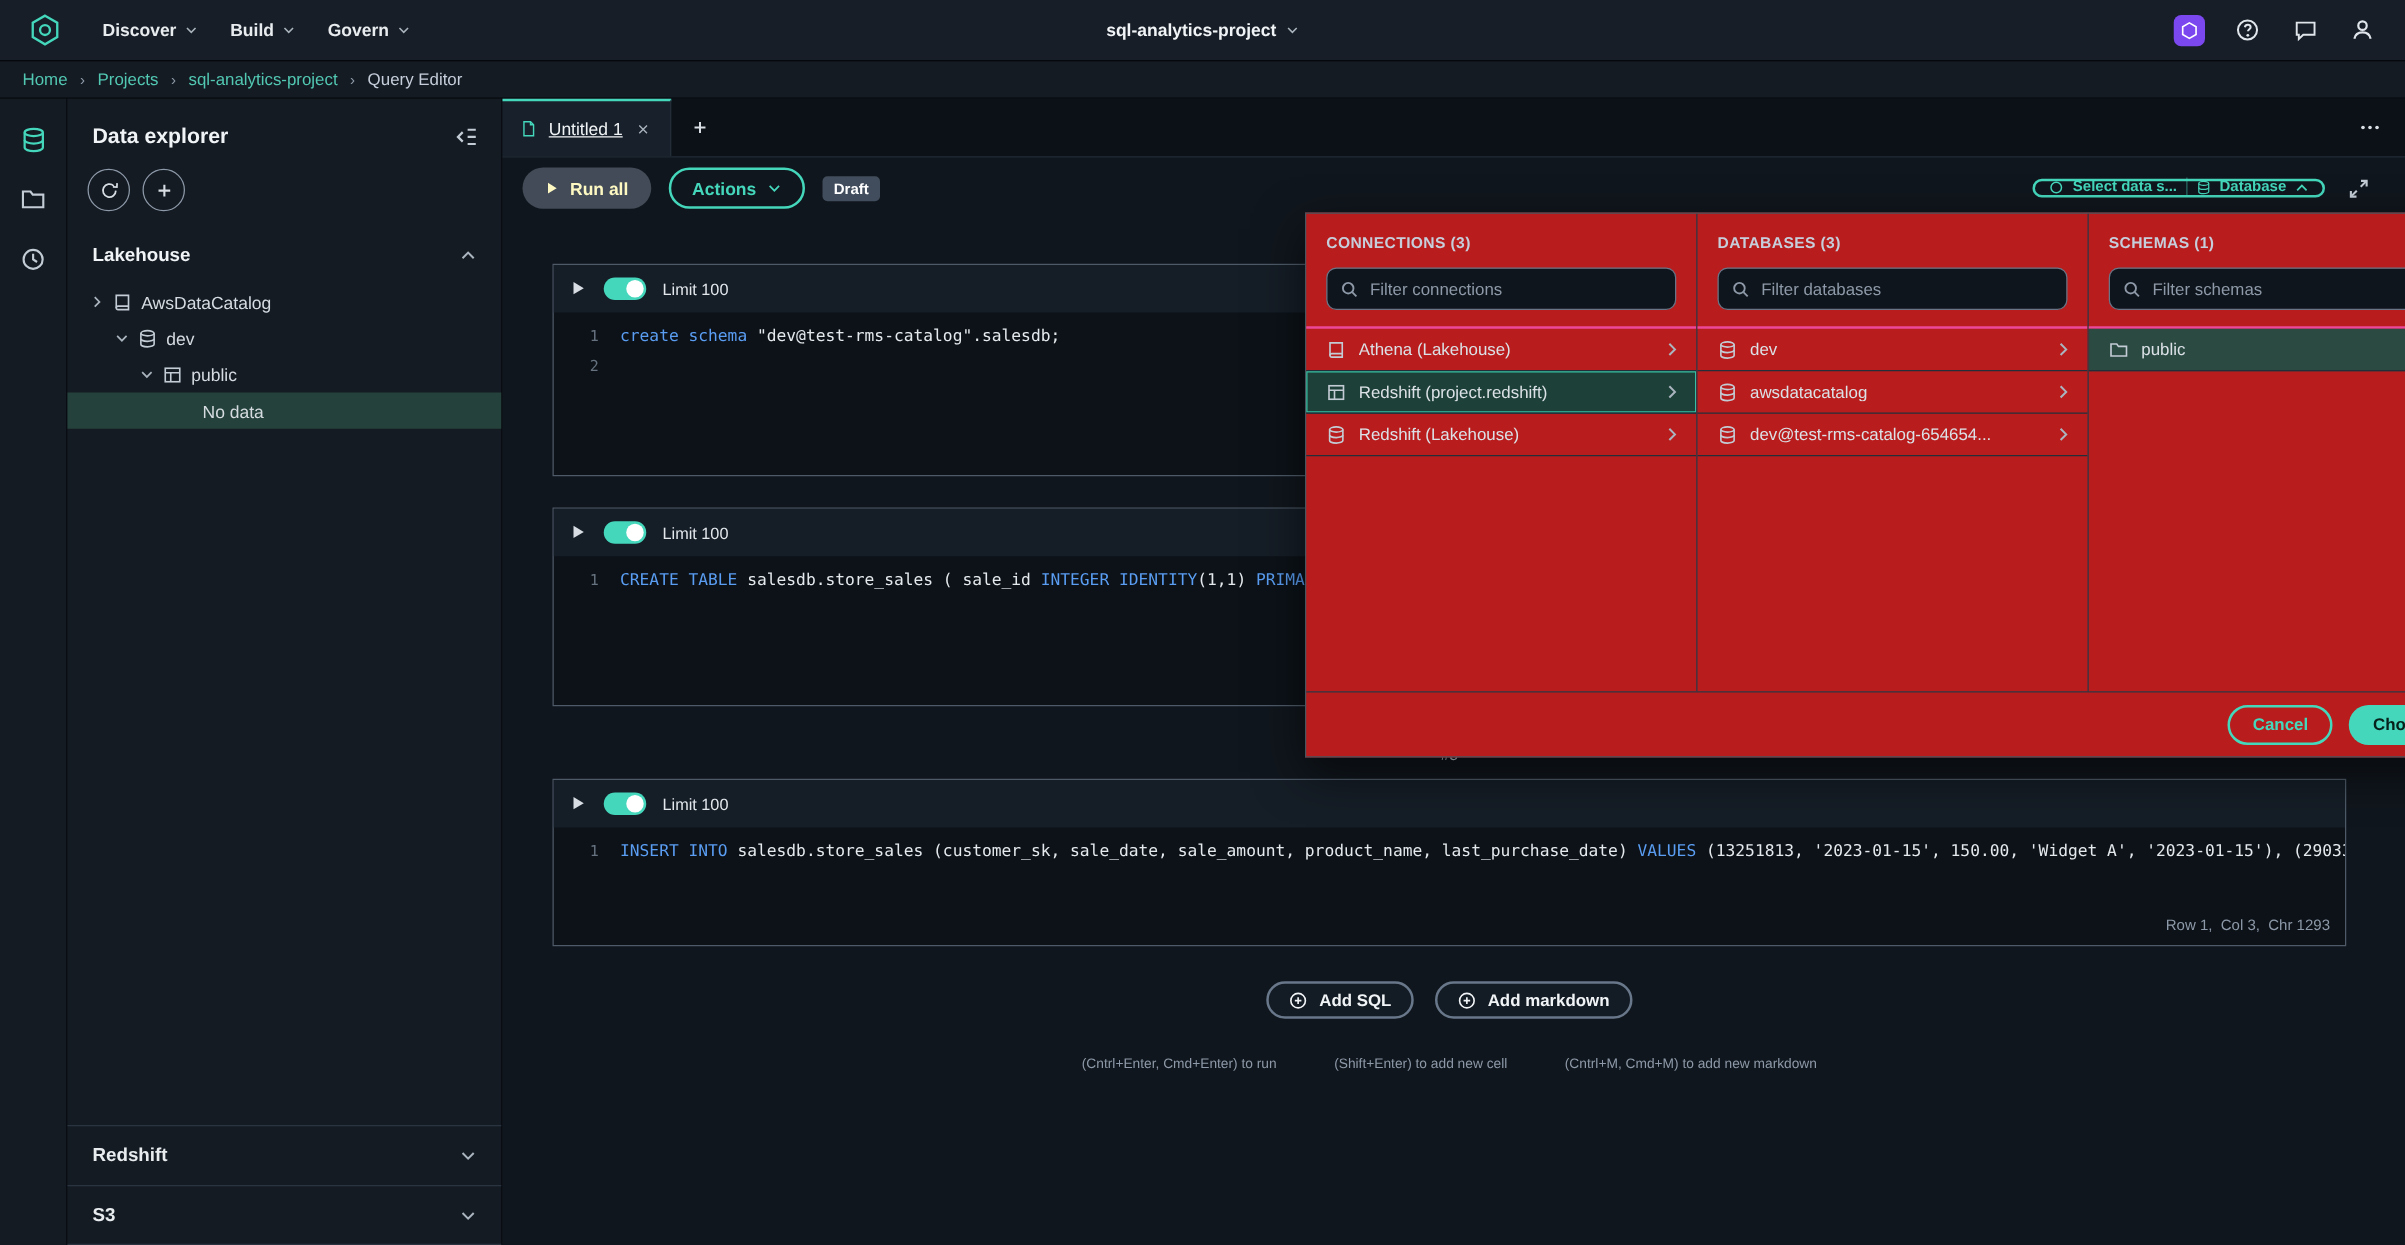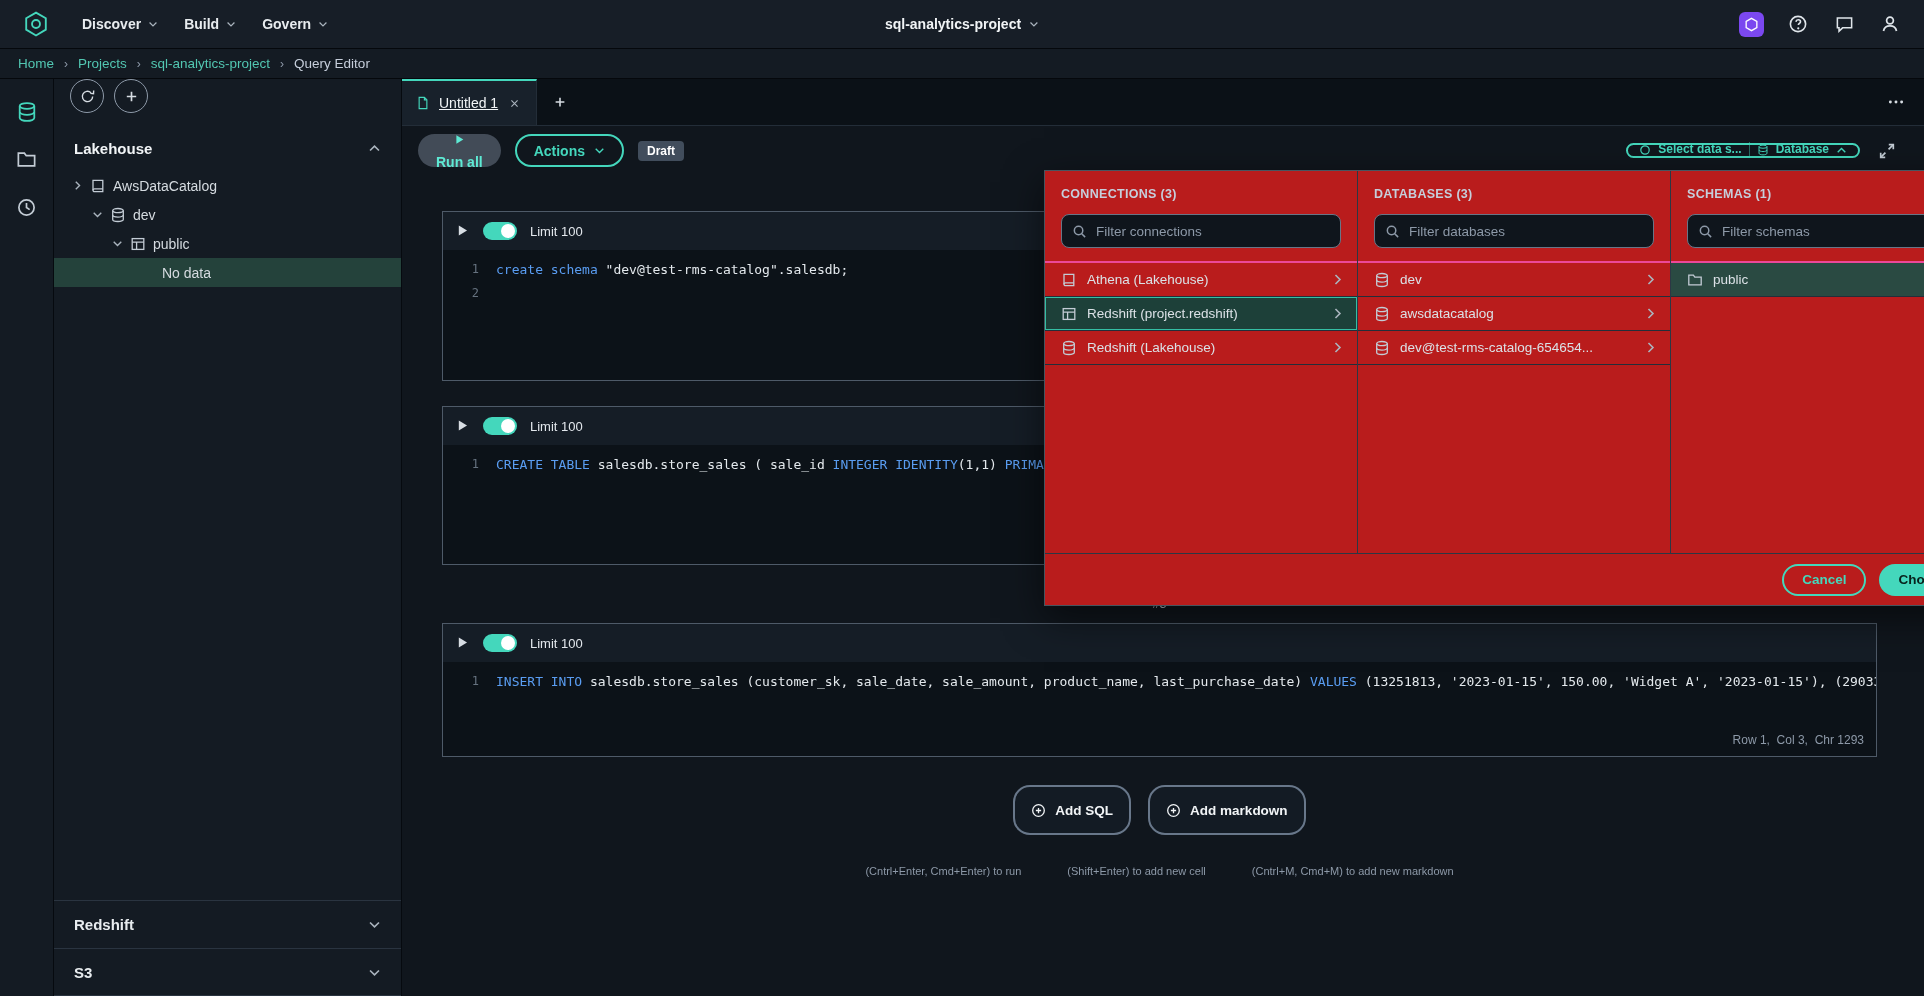--- a/index.html
+++ b/index.html
@@ -60,21 +60,21 @@
   .main { flex:1; min-width:0; display:flex; flex-direction:column; background:#10161d; }
   .tabbar { height:47px; background:#0b1117; border-bottom:1px solid #232d38; display:flex; align-items:stretch; }
   .tab { display:flex; align-items:center; gap:9px; padding:0 14px; background:#18212b; border-right:1px solid #232d38; border-top:2px solid var(--accent,#44d7bc); font-size:14px; color:#f1f4f6; cursor:pointer;text-decoration:underline; }
   .tab .t-ic { color:var(--accent,#44d7bc); display:flex; }
   .tab-close { background:none; border:none; color:#aab4be; display:flex; padding:2px; }
   .tab-add { width:46px; background:none; border:none; color:#d7dde3; display:flex; align-items:center; justify-content:center; }
   .tab-spacer { flex:1; }
   .tab-overflow { width:56px; background:none; border:none; color:#d7dde3; display:flex; align-items:center; justify-content:center; }
 
   .toolbar { height:49px; display:flex; align-items:center; gap:14px; padding:0 24px 0 16px; }
-  .btn-run { height:33px; padding:0 18px; border:none; border-radius:17px; background:#424b57; color:#5eead4; font-size:14px; font-weight:700; display:inline-flex; align-items:center; gap:9px;flex-direction:column; }
+  .btn-run { height:33px; padding:0 18px; border:none; border-radius:17px; background:#424b57; color:#fef9c3; font-size:14px; font-weight:700; display:inline-flex; align-items:center; gap:9px; }
   .btn-actions { height:33px; padding:0 17px; background:none; border:2px solid var(--accent,#44d7bc); border-radius:17px; color:var(--accent,#44d7bc); font-size:14px; font-weight:700; display:inline-flex; align-items:center; gap:9px; }
   .badge { background:#414d5c; color:#fff; font-size:12px; font-weight:700; border-radius:4px; padding:3px 9px; }
   .toolbar-spacer { flex:1; }
   .btn-select-ds { height:15px; padding:0 11px; background:none; border:2px solid var(--accent,#44d7bc); border-radius:15px; color:var(--accent,#44d7bc); font-size:12px; font-weight:700; display:inline-flex; align-items:flex-end; gap:7px; }
   .v-div { width:1px; height:14px; background:var(--accent,#44d7bc); opacity:.45; }
   .btn-expand { width:26px; height:26px; background:none; border:none; color:#c3ccd5; display:flex; align-items:center; justify-content:center; }
 
   
   .cells { padding:36px 47px 0 40px; position:relative; }
   .cell { position:relative; border:1px solid #4e5a68; background:#0c1218; }
@@ -92,21 +92,21 @@
   .ln { width:36px; text-align:right; color:#66727f; font-size:12px; flex:none; margin-right:17px; font-family:"DejaVu Sans Mono", monospace; }
   .code-text { white-space:pre; overflow:hidden; }
   .tok-kw { color:var(--keyword,#5a9df2); }
   .tok-pl { color:#e4e9ed; }
   .tok-type { color:var(--string-type,#d9813a); }
   .cell-status { position:absolute; right:12px; bottom:9px; font-size:12px; color:#8d99a8; font-family:"Liberation Sans", sans-serif; white-space:pre; }
   .err-mark { position:absolute; right:3px; top:10px; width:4px; height:22px; background:var(--error,#df3312); }
   .frag-right { position:absolute; right:26px; top:13px; font-family:"DejaVu Sans Mono", monospace; font-size:13px; }
 
   .add-row { display:flex; justify-content:center; gap:17px; margin-top:28px; }
-  .btn-add { height:50px; padding:0 16px; border:2px solid #68778a; border-radius:17px; background:#131b24; color:#f1f4f6; font-size:13.5px; font-weight:700; display:inline-flex; align-items:center; gap:9px; }
+  .btn-add { height:30px; padding:0 16px; border:2px solid #68778a; border-radius:17px; background:#131b24; color:#f1f4f6; font-size:13.5px; font-weight:700; display:inline-flex; align-items:center; gap:9px; }
   .hints { display:flex; justify-content:center; gap:46px; margin-top:30px; font-size:11px; color:#8d99a8; }
 
   
   .dropdown { position:absolute; left:1044px; top:170px; width:940px; height:436px; background:#b91c1c; border:1px solid #48555f; box-shadow:0 12px 36px rgba(0,0,0,.55); display:flex; flex-direction:column; z-index:10; }
   .dd-cols { flex:1; display:flex; min-height:0; }
   .dd-col { flex:1; min-width:0; padding:16px 16px 0; display:flex; flex-direction:column; }
   .dd-col + .dd-col { border-left:1px solid #2c3744; }
   .dd-header { font-size:12.5px; font-weight:700; color:#c6cedb; letter-spacing:.3px; margin-bottom:13px; }
   .dd-search { height:34px; border:1px solid #697586; border-radius:8px; background:#0f151c; display:flex; align-items:center; gap:9px; padding:0 10px; color:#8d99a8; }
   .dd-search input { flex:1; min-width:0; background:none; border:none; outline:none; color:#e8ecef; font:13.5px "Liberation Sans", sans-serif; }
@@ -313,20 +313,28 @@
           </svg>
         </button>
       <button class="rail-btn">
           <svg class="ic" width="21" height="21">
             <use href="#i-clock"></use>
           </svg>
         </button>
     </div>
 
     <aside class="sidebar">
+      <div class="sb-header">
+        <span class="sb-title">Data explorer</span>
+        <button class="icon-btn">
+            <svg class="ic" width="19" height="19">
+              <use href="#i-collapse"></use>
+            </svg>
+          </button>
+      </div>
       <div class="sb-search">
         <button class="circle-btn">
             <svg class="ic" width="15" height="15">
               <use href="#i-refresh"></use>
             </svg>
           </button>
         <button class="circle-btn">
             <svg class="ic" width="15" height="15">
               <use href="#i-plus"></use>
             </svg>

